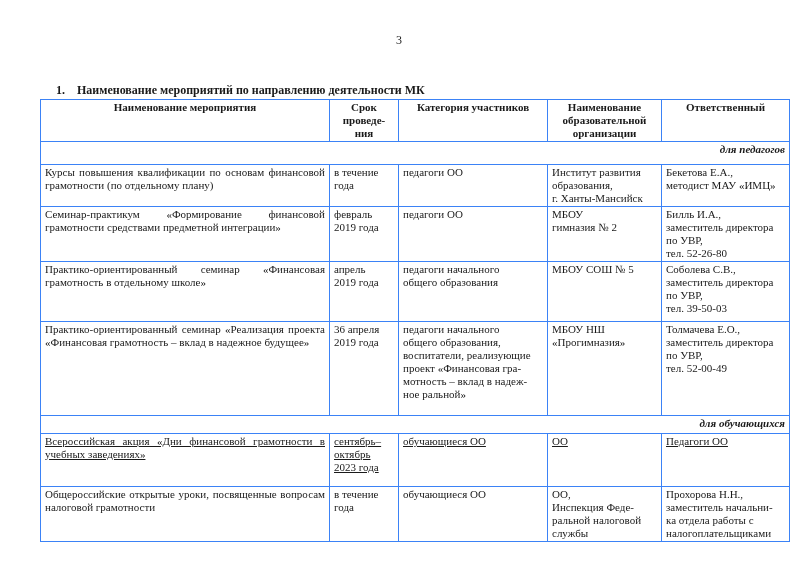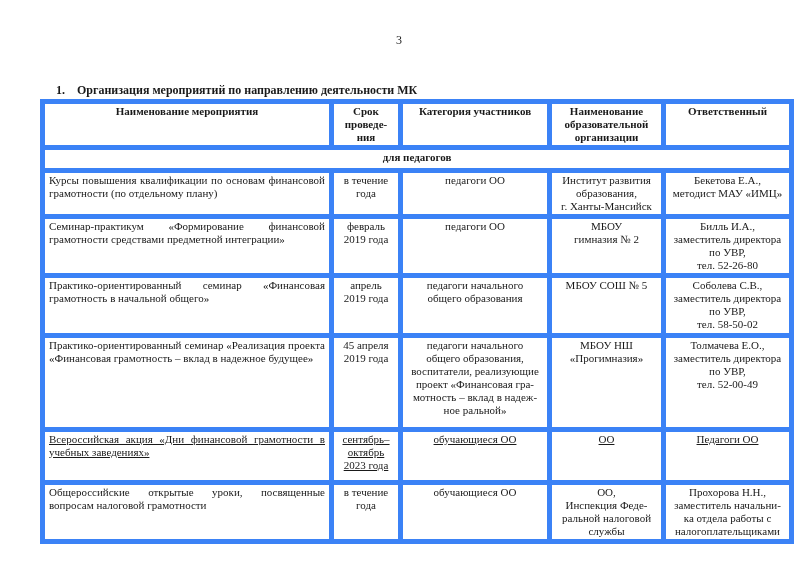--- a/index.html
+++ b/index.html
@@ -3,44 +3,44 @@
 <meta charset="utf-8">
 <style>
   html, body { margin: 0; padding: 0; background: #ffffff; }
   body { width: 800px; height: 566px; position: relative; overflow: hidden;
          font-family: "Liberation Serif", "DejaVu Serif", serif; color: #1a1a1a; }
   .page-number { position: absolute; top: 33px; left: 396px; font-size: 12px; }
   .section-title { position: absolute; top: 83px; left: 56px; font-size: 12px; font-weight: bold; white-space: nowrap; }
   .section-title .num { display: inline-block; width: 18px; }
   table.plan { position: absolute; top: 99px; left: 40px; width: 749px;
                border-collapse: collapse; table-layout: fixed; font-size: 11px; line-height: 13px; }
-  table.plan td, table.plan th { border: 5px solid #3b82f6; vertical-align: top; padding: 1px 4px; }
+  table.plan td, table.plan th { border: 1px solid #3b82f6; vertical-align: top; padding: 1px 4px; }
   table.plan th { font-weight: bold; text-align: center; }
   .c1 { text-align: justify; margin-top: 41px; }
-  .c2, .c3, .c4, .c5 { text-align: center; }
-  .group td { text-align: center; font-weight: bold; }
+  .c2, .c3, .c4, .c5 { }
+  .group td { text-align: right; font-style: italic; font-weight: bold; }
   .hdr { height: 38px; }
   .g1 { height: 23px; }
   .r1 { height: 39px; }
   .r2 { height: 49px; font-family: Liberation Serif, serif; }
   .r3 { height: 60px; }
   .r4 { height: 94px; padding-left: 41px; }
   .g2 { height: 18px; }
   .r5 { height: 53px; text-decoration: underline; }
   .r6 { height: 52px; border-radius: 8px; }
   .line { display: block; }
 </style>
 </head>
 <body>
 
 <div class="page-number">3</div>
 
 <div class="section-title">
   <span class="num">1.</span>
-  <span>Организация мероприятий по направлению деятельности МК</span>
+  <span>Наименование мероприятий по направлению деятельности МК</span>
 </div>
 
 <table class="plan">
   <colgroup>
     <col style="width:289px">
     <col style="width:69px">
     <col style="width:149px">
     <col style="width:114px">
     <col style="width:128px">
   </colgroup>
@@ -100,44 +100,44 @@
     </td>
     <td class="c5">
       <span class="line">Билль И.А.,</span>
       <span class="line">заместитель директора</span>
       <span class="line">по УВР,</span>
       <span class="line">тел. 52-26-80</span>
     </td>
   </tr>
 
   <tr class="r3">
-    <td class="c1">Практико-ориентированный семинар «Финансовая грамотность в начальной общего»</td>
+    <td class="c1">Практико-ориентированный семинар «Финансовая грамотность в отдельному школе»</td>
     <td class="c2">
       <span class="line">апрель</span>
       <span class="line">2019 года</span>
     </td>
     <td class="c3">
       <span class="line">педагоги начального</span>
       <span class="line">общего образования</span>
     </td>
     <td class="c4">
       <span class="line">МБОУ СОШ № 5</span>
     </td>
     <td class="c5">
       <span class="line">Соболева С.В.,</span>
       <span class="line">заместитель директора</span>
       <span class="line">по УВР,</span>
-      <span class="line">тел. 58-50-02</span>
+      <span class="line">тел. 39-50-03</span>
     </td>
   </tr>
 
   <tr class="r4">
     <td class="c1">Практико-ориентированный семинар «Реализация проекта «Финансовая грамотность – вклад в надежное будущее»</td>
     <td class="c2">
-      <span class="line">45 апреля</span>
+      <span class="line">36 апреля</span>
       <span class="line">2019 года</span>
     </td>
     <td class="c3">
       <span class="line">педагоги начального</span>
       <span class="line">общего образования,</span>
       <span class="line">воспитатели, реализующие</span>
       <span class="line">проект «Финансовая гра-</span>
       <span class="line">мотность – вклад в надеж-</span>
       <span class="line">ное ральной»</span>
     </td>
@@ -146,20 +146,23 @@
       <span class="line">«Прогимназия»</span>
     </td>
     <td class="c5">
       <span class="line">Толмачева Е.О.,</span>
       <span class="line">заместитель директора</span>
       <span class="line">по УВР,</span>
       <span class="line">тел. 52-00-49</span>
     </td>
   </tr>
 
+  <tr class="group g2">
+    <td colspan="5">для обучающихся</td>
+  </tr>
 
   <tr class="r5">
     <td class="c1">Всероссийская акция «Дни финансовой грамотности в учебных заведениях»</td>
     <td class="c2">
       <span class="line">сентябрь–</span>
       <span class="line">октябрь</span>
       <span class="line">2023 года</span>
     </td>
     <td class="c3">
       <span class="line">обучающиеся ОО</span>

